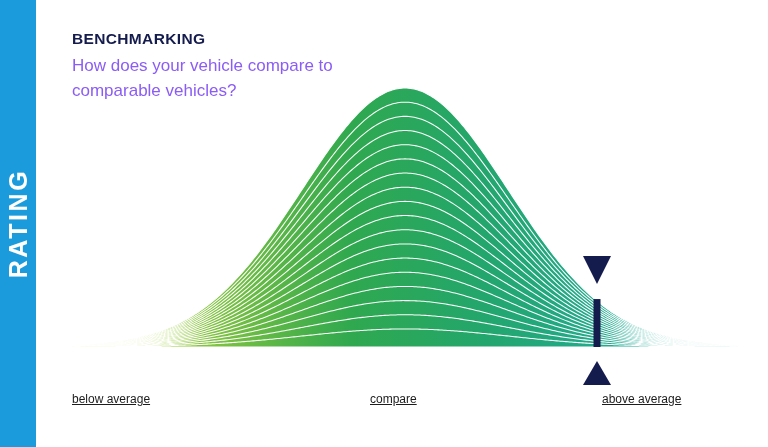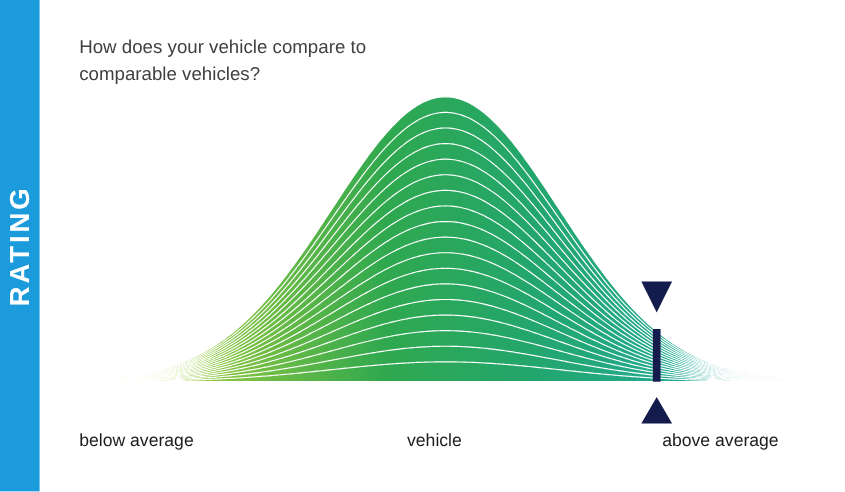--- a/index.html
+++ b/index.html
@@ -70,40 +70,42 @@
   }
   
   #chart-svg {
     position: absolute;
     left: 0;
     top: 0;
   }
   
   .axis-label {
     position: absolute;
-    font-size: 16px;
+    font-size: 12px;
     color: #1c1c1c;
     font-family: "Liberation Sans", sans-serif;
     white-space: nowrap;
+    text-decoration: underline;
   }
   #label-below  { left: 72px;  top: 392px; }
   #label-avg    { left: 370px; top: 392px; }
   #label-above  { left: 602px; top: 392px; }
 </style>
 </head>
 <body>
 
 <div id="stage">
 
   <div id="rail" style="background: rgb(27, 155, 220);">
     <div id="rail-label">RATING</div>
   </div>
 
   <div id="heading">
-    <p id="subhead" style="color: #404040;">How does your vehicle compare to comparable vehicles?</p>
+    <p id="kicker" style="color: rgb(20, 27, 77);">BENCHMARKING</p>
+    <p id="subhead" style="color: #8b5cf6;">How does your vehicle compare to comparable vehicles?</p>
   </div>
 
   <svg id="chart-svg" width="768" height="447">
     <g id="bands">
         <path d="M72.00,345.58 L73.85,345.49 L75.70,345.40 L77.55,345.31 L79.40,345.21 L81.25,345.11 L83.10,345.00 L84.95,344.88 L86.80,344.76 L88.65,344.63 L90.50,344.50 L92.35,344.36 L94.20,344.21 L96.05,344.06 L97.90,343.90 L99.75,343.73 L101.60,343.55 L103.45,343.37 L105.30,343.17 L107.15,342.97 L109.00,342.75 L110.85,342.53 L112.70,342.30 L114.55,342.05 L116.40,341.80 L118.25,341.53 L120.10,341.25 L121.95,340.96 L123.80,340.66 L125.65,340.35 L127.50,340.02 L129.35,339.67 L131.20,339.31 L133.05,338.94 L134.90,338.55 L136.75,338.15 L138.60,337.73 L140.45,337.29 L142.30,336.84 L144.15,336.36 L146.00,335.87 L147.85,335.36 L149.70,334.83 L151.55,334.28 L153.40,333.71 L155.25,333.12 L157.10,332.51 L158.95,331.88 L160.80,331.22 L162.65,330.54 L164.50,329.83 L166.35,329.10 L168.20,328.35 L170.05,327.57 L171.90,326.77 L173.75,325.93 L175.60,325.07 L177.45,324.19 L179.30,323.27 L181.15,322.33 L183.00,321.35 L184.85,320.35 L186.70,319.32 L188.55,318.25 L190.40,317.16 L192.25,316.03 L194.10,314.87 L195.95,313.67 L197.80,312.45 L199.65,311.19 L201.50,309.89 L203.35,308.57 L205.20,307.20 L207.05,305.81 L208.90,304.37 L210.75,302.90 L212.60,301.40 L214.45,299.86 L216.30,298.28 L218.15,296.66 L220.00,295.01 L221.85,293.33 L223.70,291.60 L225.55,289.84 L227.40,288.04 L229.25,286.20 L231.10,284.33 L232.95,282.42 L234.80,280.47 L236.65,278.49 L238.50,276.47 L240.35,274.41 L242.20,272.32 L244.05,270.19 L245.90,268.02 L247.75,265.82 L249.60,263.59 L251.45,261.32 L253.30,259.02 L255.15,256.69 L257.00,254.33 L258.85,251.93 L260.70,249.50 L262.55,247.04 L264.40,244.56 L266.25,242.04 L268.10,239.50 L269.95,236.93 L271.80,234.34 L273.65,231.72 L275.50,229.08 L277.35,226.42 L279.20,223.74 L281.05,221.04 L282.90,218.32 L284.75,215.58 L286.60,212.83 L288.45,210.07 L290.30,207.29 L292.15,204.51 L294.00,201.71 L295.85,198.91 L297.70,196.10 L299.55,193.29 L301.40,190.47 L303.25,187.66 L305.10,184.84 L306.95,182.03 L308.80,179.23 L310.65,176.43 L312.50,173.64 L314.35,170.86 L316.20,168.10 L318.05,165.35 L319.90,162.61 L321.75,159.90 L323.60,157.21 L325.45,154.54 L327.30,151.89 L329.15,149.27 L331.00,146.68 L332.85,144.13 L334.70,141.60 L336.55,139.11 L338.40,136.66 L340.25,134.25 L342.10,131.88 L343.95,129.55 L345.80,127.27 L347.65,125.04 L349.50,122.85 L351.35,120.72 L353.20,118.64 L355.05,116.61 L356.90,114.64 L358.75,112.73 L360.60,110.88 L362.45,109.09 L364.30,107.37 L366.15,105.71 L368.00,104.11 L369.85,102.59 L371.70,101.13 L373.55,99.75 L375.40,98.43 L377.25,97.19 L379.10,96.02 L380.95,94.93 L382.80,93.92 L384.65,92.98 L386.50,92.13 L388.35,91.35 L390.20,90.65 L392.05,90.03 L393.90,89.49 L395.75,89.04 L397.60,88.66 L399.45,88.37 L401.30,88.17 L403.15,88.04 L405.00,88.00 L406.85,88.04 L408.70,88.17 L410.55,88.37 L412.40,88.66 L414.25,89.04 L416.10,89.49 L417.95,90.03 L419.80,90.65 L421.65,91.35 L423.50,92.13 L425.35,92.98 L427.20,93.92 L429.05,94.93 L430.90,96.02 L432.75,97.19 L434.60,98.43 L436.45,99.75 L438.30,101.13 L440.15,102.59 L442.00,104.11 L443.85,105.71 L445.70,107.37 L447.55,109.09 L449.40,110.88 L451.25,112.73 L453.10,114.64 L454.95,116.61 L456.80,118.64 L458.65,120.72 L460.50,122.85 L462.35,125.04 L464.20,127.27 L466.05,129.55 L467.90,131.88 L469.75,134.25 L471.60,136.66 L473.45,139.11 L475.30,141.60 L477.15,144.13 L479.00,146.68 L480.85,149.27 L482.70,151.89 L484.55,154.54 L486.40,157.21 L488.25,159.90 L490.10,162.61 L491.95,165.35 L493.80,168.10 L495.65,170.86 L497.50,173.64 L499.35,176.43 L501.20,179.23 L503.05,182.03 L504.90,184.84 L506.75,187.66 L508.60,190.47 L510.45,193.29 L512.30,196.10 L514.15,198.91 L516.00,201.71 L517.85,204.51 L519.70,207.29 L521.55,210.07 L523.40,212.83 L525.25,215.58 L527.10,218.32 L528.95,221.04 L530.80,223.74 L532.65,226.42 L534.50,229.08 L536.35,231.72 L538.20,234.34 L540.05,236.93 L541.90,239.50 L543.75,242.04 L545.60,244.56 L547.45,247.04 L549.30,249.50 L551.15,251.93 L553.00,254.33 L554.85,256.69 L556.70,259.02 L558.55,261.32 L560.40,263.59 L562.25,265.82 L564.10,268.02 L565.95,270.19 L567.80,272.32 L569.65,274.41 L571.50,276.47 L573.35,278.49 L575.20,280.47 L577.05,282.42 L578.90,284.33 L580.75,286.20 L582.60,288.04 L584.45,289.84 L586.30,291.60 L588.15,293.33 L590.00,295.01 L591.85,296.66 L593.70,298.28 L595.55,299.86 L597.40,301.40 L599.25,302.90 L601.10,304.37 L602.95,305.81 L604.80,307.20 L606.65,308.57 L608.50,309.89 L610.35,311.19 L612.20,312.45 L614.05,313.67 L615.90,314.87 L617.75,316.03 L619.60,317.16 L621.45,318.25 L623.30,319.32 L625.15,320.35 L627.00,321.35 L628.85,322.33 L630.70,323.27 L632.55,324.19 L634.40,325.07 L636.25,325.93 L638.10,326.77 L639.95,327.57 L641.80,328.35 L643.65,329.10 L645.50,329.83 L647.35,330.54 L649.20,331.22 L651.05,331.88 L652.90,332.51 L654.75,333.12 L656.60,333.71 L658.45,334.28 L660.30,334.83 L662.15,335.36 L664.00,335.87 L665.85,336.36 L667.70,336.84 L669.55,337.29 L671.40,337.73 L673.25,338.15 L675.10,338.55 L676.95,338.94 L678.80,339.31 L680.65,339.67 L682.50,340.02 L684.35,340.35 L686.20,340.66 L688.05,340.96 L689.90,341.25 L691.75,341.53 L693.60,341.80 L695.45,342.05 L697.30,342.30 L699.15,342.53 L701.00,342.75 L702.85,342.97 L704.70,343.17 L706.55,343.37 L708.40,343.55 L710.25,343.73 L712.10,343.90 L713.95,344.06 L715.80,344.21 L717.65,344.36 L719.50,344.50 L721.35,344.63 L723.20,344.76 L725.05,344.88 L726.90,345.00 L728.75,345.11 L730.60,345.21 L732.45,345.31 L734.30,345.40 L736.15,345.49 L738.00,345.58 L738,347 L72,347 Z" fill="url(#sweep)" stroke="#ffffff" stroke-width="1.05"></path>
         <path d="M72.00,345.65 L73.85,345.57 L75.70,345.49 L77.55,345.40 L79.40,345.31 L81.25,345.21 L83.10,345.11 L84.95,345.00 L86.80,344.88 L88.65,344.76 L90.50,344.64 L92.35,344.51 L94.20,344.37 L96.05,344.22 L97.90,344.07 L99.75,343.91 L101.60,343.74 L103.45,343.57 L105.30,343.38 L107.15,343.19 L109.00,342.99 L110.85,342.78 L112.70,342.56 L114.55,342.32 L116.40,342.08 L118.25,341.83 L120.10,341.57 L121.95,341.29 L123.80,341.01 L125.65,340.71 L127.50,340.40 L129.35,340.07 L131.20,339.73 L133.05,339.38 L134.90,339.02 L136.75,338.63 L138.60,338.24 L140.45,337.82 L142.30,337.39 L144.15,336.95 L146.00,336.48 L147.85,336.00 L149.70,335.50 L151.55,334.98 L153.40,334.44 L155.25,333.88 L157.10,333.30 L158.95,332.70 L160.80,332.08 L162.65,331.44 L164.50,330.77 L166.35,330.08 L168.20,329.37 L170.05,328.63 L171.90,327.87 L173.75,327.09 L175.60,326.27 L177.45,325.43 L179.30,324.57 L181.15,323.68 L183.00,322.76 L184.85,321.81 L186.70,320.83 L188.55,319.82 L190.40,318.79 L192.25,317.72 L194.10,316.63 L195.95,315.50 L197.80,314.34 L199.65,313.15 L201.50,311.93 L203.35,310.67 L205.20,309.38 L207.05,308.06 L208.90,306.70 L210.75,305.32 L212.60,303.89 L214.45,302.44 L216.30,300.94 L218.15,299.42 L220.00,297.86 L221.85,296.26 L223.70,294.63 L225.55,292.97 L227.40,291.26 L229.25,289.53 L231.10,287.76 L232.95,285.95 L234.80,284.11 L236.65,282.24 L238.50,280.33 L240.35,278.38 L242.20,276.40 L244.05,274.39 L245.90,272.35 L247.75,270.27 L249.60,268.16 L251.45,266.01 L253.30,263.84 L255.15,261.63 L257.00,259.40 L258.85,257.13 L260.70,254.84 L262.55,252.51 L264.40,250.16 L266.25,247.79 L268.10,245.38 L269.95,242.96 L271.80,240.51 L273.65,238.03 L275.50,235.54 L277.35,233.02 L279.20,230.49 L281.05,227.93 L282.90,225.36 L284.75,222.78 L286.60,220.18 L288.45,217.56 L290.30,214.94 L292.15,212.30 L294.00,209.66 L295.85,207.01 L297.70,204.36 L299.55,201.70 L301.40,199.04 L303.25,196.38 L305.10,193.72 L306.95,191.06 L308.80,188.41 L310.65,185.76 L312.50,183.13 L314.35,180.50 L316.20,177.89 L318.05,175.29 L319.90,172.70 L321.75,170.14 L323.60,167.59 L325.45,165.07 L327.30,162.57 L329.15,160.09 L331.00,157.65 L332.85,155.23 L334.70,152.84 L336.55,150.49 L338.40,148.17 L340.25,145.89 L342.10,143.65 L343.95,141.45 L345.80,139.30 L347.65,137.18 L349.50,135.12 L351.35,133.10 L353.20,131.13 L355.05,129.22 L356.90,127.36 L358.75,125.55 L360.60,123.80 L362.45,122.11 L364.30,120.48 L366.15,118.91 L368.00,117.40 L369.85,115.96 L371.70,114.59 L373.55,113.28 L375.40,112.03 L377.25,110.86 L379.10,109.76 L380.95,108.73 L382.80,107.77 L384.65,106.88 L386.50,106.07 L388.35,105.34 L390.20,104.68 L392.05,104.09 L393.90,103.58 L395.75,103.15 L397.60,102.80 L399.45,102.53 L401.30,102.33 L403.15,102.21 L405.00,102.17 L406.85,102.21 L408.70,102.33 L410.55,102.53 L412.40,102.80 L414.25,103.15 L416.10,103.58 L417.95,104.09 L419.80,104.68 L421.65,105.34 L423.50,106.07 L425.35,106.88 L427.20,107.77 L429.05,108.73 L430.90,109.76 L432.75,110.86 L434.60,112.03 L436.45,113.28 L438.30,114.59 L440.15,115.96 L442.00,117.40 L443.85,118.91 L445.70,120.48 L447.55,122.11 L449.40,123.80 L451.25,125.55 L453.10,127.36 L454.95,129.22 L456.80,131.13 L458.65,133.10 L460.50,135.12 L462.35,137.18 L464.20,139.30 L466.05,141.45 L467.90,143.65 L469.75,145.89 L471.60,148.17 L473.45,150.49 L475.30,152.84 L477.15,155.23 L479.00,157.65 L480.85,160.09 L482.70,162.57 L484.55,165.07 L486.40,167.59 L488.25,170.14 L490.10,172.70 L491.95,175.29 L493.80,177.89 L495.65,180.50 L497.50,183.13 L499.35,185.76 L501.20,188.41 L503.05,191.06 L504.90,193.72 L506.75,196.38 L508.60,199.04 L510.45,201.70 L512.30,204.36 L514.15,207.01 L516.00,209.66 L517.85,212.30 L519.70,214.94 L521.55,217.56 L523.40,220.18 L525.25,222.78 L527.10,225.36 L528.95,227.93 L530.80,230.49 L532.65,233.02 L534.50,235.54 L536.35,238.03 L538.20,240.51 L540.05,242.96 L541.90,245.38 L543.75,247.79 L545.60,250.16 L547.45,252.51 L549.30,254.84 L551.15,257.13 L553.00,259.40 L554.85,261.63 L556.70,263.84 L558.55,266.01 L560.40,268.16 L562.25,270.27 L564.10,272.35 L565.95,274.39 L567.80,276.40 L569.65,278.38 L571.50,280.33 L573.35,282.24 L575.20,284.11 L577.05,285.95 L578.90,287.76 L580.75,289.53 L582.60,291.26 L584.45,292.97 L586.30,294.63 L588.15,296.26 L590.00,297.86 L591.85,299.42 L593.70,300.94 L595.55,302.44 L597.40,303.89 L599.25,305.32 L601.10,306.70 L602.95,308.06 L604.80,309.38 L606.65,310.67 L608.50,311.93 L610.35,313.15 L612.20,314.34 L614.05,315.50 L615.90,316.63 L617.75,317.72 L619.60,318.79 L621.45,319.82 L623.30,320.83 L625.15,321.81 L627.00,322.76 L628.85,323.68 L630.70,324.57 L632.55,325.43 L634.40,326.27 L636.25,327.09 L638.10,327.87 L639.95,328.63 L641.80,329.37 L643.65,330.08 L645.50,330.77 L647.35,331.44 L649.20,332.08 L651.05,332.70 L652.90,333.30 L654.75,333.88 L656.60,334.44 L658.45,334.98 L660.30,335.50 L662.15,336.00 L664.00,336.48 L665.85,336.95 L667.70,337.39 L669.55,337.82 L671.40,338.24 L673.25,338.63 L675.10,339.02 L676.95,339.38 L678.80,339.73 L680.65,340.07 L682.50,340.40 L684.35,340.71 L686.20,341.01 L688.05,341.29 L689.90,341.57 L691.75,341.83 L693.60,342.08 L695.45,342.32 L697.30,342.56 L699.15,342.78 L701.00,342.99 L702.85,343.19 L704.70,343.38 L706.55,343.57 L708.40,343.74 L710.25,343.91 L712.10,344.07 L713.95,344.22 L715.80,344.37 L717.65,344.51 L719.50,344.64 L721.35,344.76 L723.20,344.88 L725.05,345.00 L726.90,345.11 L728.75,345.21 L730.60,345.31 L732.45,345.40 L734.30,345.49 L736.15,345.57 L738.00,345.65 L738,347 L72,347 Z" fill="url(#sweep)" stroke="#ffffff" stroke-width="1.05"></path>
         <path d="M72.00,345.73 L73.85,345.66 L75.70,345.58 L77.55,345.49 L79.40,345.41 L81.25,345.31 L83.10,345.22 L84.95,345.11 L86.80,345.01 L88.65,344.89 L90.50,344.77 L92.35,344.65 L94.20,344.52 L96.05,344.38 L97.90,344.24 L99.75,344.09 L101.60,343.93 L103.45,343.76 L105.30,343.59 L107.15,343.41 L109.00,343.22 L110.85,343.02 L112.70,342.81 L114.55,342.60 L116.40,342.37 L118.25,342.13 L120.10,341.88 L121.95,341.62 L123.80,341.35 L125.65,341.07 L127.50,340.78 L129.35,340.47 L131.20,340.16 L133.05,339.82 L134.90,339.48 L136.75,339.12 L138.60,338.74 L140.45,338.35 L142.30,337.95 L144.15,337.53 L146.00,337.09 L147.85,336.64 L149.70,336.17 L151.55,335.68 L153.40,335.17 L155.25,334.64 L157.10,334.10 L158.95,333.53 L160.80,332.95 L162.65,332.34 L164.50,331.71 L166.35,331.06 L168.20,330.39 L170.05,329.70 L171.90,328.98 L173.75,328.24 L175.60,327.47 L177.45,326.68 L179.30,325.87 L181.15,325.03 L183.00,324.16 L184.85,323.27 L186.70,322.35 L188.55,321.40 L190.40,320.42 L192.25,319.42 L194.10,318.38 L195.95,317.32 L197.80,316.23 L199.65,315.11 L201.50,313.96 L203.35,312.77 L205.20,311.56 L207.05,310.31 L208.90,309.04 L210.75,307.73 L212.60,306.39 L214.45,305.02 L216.30,303.61 L218.15,302.17 L220.00,300.70 L221.85,299.20 L223.70,297.66 L225.55,296.09 L227.40,294.49 L229.25,292.86 L231.10,291.19 L232.95,289.49 L234.80,287.75 L236.65,285.98 L238.50,284.19 L240.35,282.35 L242.20,280.49 L244.05,278.59 L245.90,276.67 L247.75,274.71 L249.60,272.72 L251.45,270.70 L253.30,268.65 L255.15,266.57 L257.00,264.47 L258.85,262.33 L260.70,260.17 L262.55,257.98 L264.40,255.77 L266.25,253.53 L268.10,251.27 L269.95,248.98 L271.80,246.67 L273.65,244.34 L275.50,241.99 L277.35,239.62 L279.20,237.23 L281.05,234.83 L282.90,232.40 L284.75,229.97 L286.60,227.52 L288.45,225.06 L290.30,222.58 L292.15,220.10 L294.00,217.61 L295.85,215.12 L297.70,212.61 L299.55,210.11 L301.40,207.60 L303.25,205.10 L305.10,202.59 L306.95,200.09 L308.80,197.59 L310.65,195.10 L312.50,192.61 L314.35,190.14 L316.20,187.68 L318.05,185.23 L319.90,182.79 L321.75,180.38 L323.60,177.98 L325.45,175.60 L327.30,173.24 L329.15,170.91 L331.00,168.61 L332.85,166.33 L334.70,164.08 L336.55,161.87 L338.40,159.68 L340.25,157.54 L342.10,155.42 L343.95,153.35 L345.80,151.32 L347.65,149.33 L349.50,147.38 L351.35,145.48 L353.20,143.63 L355.05,141.83 L356.90,140.07 L358.75,138.37 L360.60,136.72 L362.45,135.13 L364.30,133.59 L366.15,132.12 L368.00,130.70 L369.85,129.34 L371.70,128.04 L373.55,126.81 L375.40,125.64 L377.25,124.53 L379.10,123.49 L380.95,122.52 L382.80,121.62 L384.65,120.78 L386.50,120.02 L388.35,119.33 L390.20,118.70 L392.05,118.15 L393.90,117.68 L395.75,117.27 L397.60,116.94 L399.45,116.68 L401.30,116.49 L403.15,116.38 L405.00,116.35 L406.85,116.38 L408.70,116.49 L410.55,116.68 L412.40,116.94 L414.25,117.27 L416.10,117.68 L417.95,118.15 L419.80,118.70 L421.65,119.33 L423.50,120.02 L425.35,120.78 L427.20,121.62 L429.05,122.52 L430.90,123.49 L432.75,124.53 L434.60,125.64 L436.45,126.81 L438.30,128.04 L440.15,129.34 L442.00,130.70 L443.85,132.12 L445.70,133.59 L447.55,135.13 L449.40,136.72 L451.25,138.37 L453.10,140.07 L454.95,141.83 L456.80,143.63 L458.65,145.48 L460.50,147.38 L462.35,149.33 L464.20,151.32 L466.05,153.35 L467.90,155.42 L469.75,157.54 L471.60,159.68 L473.45,161.87 L475.30,164.08 L477.15,166.33 L479.00,168.61 L480.85,170.91 L482.70,173.24 L484.55,175.60 L486.40,177.98 L488.25,180.38 L490.10,182.79 L491.95,185.23 L493.80,187.68 L495.65,190.14 L497.50,192.61 L499.35,195.10 L501.20,197.59 L503.05,200.09 L504.90,202.59 L506.75,205.10 L508.60,207.60 L510.45,210.11 L512.30,212.61 L514.15,215.12 L516.00,217.61 L517.85,220.10 L519.70,222.58 L521.55,225.06 L523.40,227.52 L525.25,229.97 L527.10,232.40 L528.95,234.83 L530.80,237.23 L532.65,239.62 L534.50,241.99 L536.35,244.34 L538.20,246.67 L540.05,248.98 L541.90,251.27 L543.75,253.53 L545.60,255.77 L547.45,257.98 L549.30,260.17 L551.15,262.33 L553.00,264.47 L554.85,266.57 L556.70,268.65 L558.55,270.70 L560.40,272.72 L562.25,274.71 L564.10,276.67 L565.95,278.59 L567.80,280.49 L569.65,282.35 L571.50,284.19 L573.35,285.98 L575.20,287.75 L577.05,289.49 L578.90,291.19 L580.75,292.86 L582.60,294.49 L584.45,296.09 L586.30,297.66 L588.15,299.20 L590.00,300.70 L591.85,302.17 L593.70,303.61 L595.55,305.02 L597.40,306.39 L599.25,307.73 L601.10,309.04 L602.95,310.31 L604.80,311.56 L606.65,312.77 L608.50,313.96 L610.35,315.11 L612.20,316.23 L614.05,317.32 L615.90,318.38 L617.75,319.42 L619.60,320.42 L621.45,321.40 L623.30,322.35 L625.15,323.27 L627.00,324.16 L628.85,325.03 L630.70,325.87 L632.55,326.68 L634.40,327.47 L636.25,328.24 L638.10,328.98 L639.95,329.70 L641.80,330.39 L643.65,331.06 L645.50,331.71 L647.35,332.34 L649.20,332.95 L651.05,333.53 L652.90,334.10 L654.75,334.64 L656.60,335.17 L658.45,335.68 L660.30,336.17 L662.15,336.64 L664.00,337.09 L665.85,337.53 L667.70,337.95 L669.55,338.35 L671.40,338.74 L673.25,339.12 L675.10,339.48 L676.95,339.82 L678.80,340.16 L680.65,340.47 L682.50,340.78 L684.35,341.07 L686.20,341.35 L688.05,341.62 L689.90,341.88 L691.75,342.13 L693.60,342.37 L695.45,342.60 L697.30,342.81 L699.15,343.02 L701.00,343.22 L702.85,343.41 L704.70,343.59 L706.55,343.76 L708.40,343.93 L710.25,344.09 L712.10,344.24 L713.95,344.38 L715.80,344.52 L717.65,344.65 L719.50,344.77 L721.35,344.89 L723.20,345.01 L725.05,345.11 L726.90,345.22 L728.75,345.31 L730.60,345.41 L732.45,345.49 L734.30,345.58 L736.15,345.66 L738.00,345.73 L738,347 L72,347 Z" fill="url(#sweep)" stroke="#ffffff" stroke-width="1.05"></path>
         <path d="M72.00,345.81 L73.85,345.74 L75.70,345.66 L77.55,345.59 L79.40,345.50 L81.25,345.42 L83.10,345.33 L84.95,345.23 L86.80,345.13 L88.65,345.02 L90.50,344.91 L92.35,344.79 L94.20,344.67 L96.05,344.54 L97.90,344.41 L99.75,344.27 L101.60,344.12 L103.45,343.96 L105.30,343.80 L107.15,343.63 L109.00,343.45 L110.85,343.26 L112.70,343.07 L114.55,342.87 L116.40,342.65 L118.25,342.43 L120.10,342.20 L121.95,341.96 L123.80,341.70 L125.65,341.44 L127.50,341.16 L129.35,340.87 L131.20,340.58 L133.05,340.26 L134.90,339.94 L136.75,339.60 L138.60,339.25 L140.45,338.88 L142.30,338.50 L144.15,338.11 L146.00,337.70 L147.85,337.27 L149.70,336.83 L151.55,336.37 L153.40,335.90 L155.25,335.40 L157.10,334.89 L158.95,334.36 L160.80,333.81 L162.65,333.24 L164.50,332.65 L166.35,332.04 L168.20,331.41 L170.05,330.76 L171.90,330.09 L173.75,329.39 L175.60,328.67 L177.45,327.93 L179.30,327.17 L181.15,326.38 L183.00,325.56 L184.85,324.72 L186.70,323.86 L188.55,322.97 L190.40,322.05 L192.25,321.11 L194.10,320.14 L195.95,319.15 L197.80,318.12 L199.65,317.07 L201.50,315.99 L203.35,314.88 L205.20,313.74 L207.05,312.57 L208.90,311.37 L210.75,310.14 L212.60,308.88 L214.45,307.60 L216.30,306.28 L218.15,304.93 L220.00,303.55 L221.85,302.14 L223.70,300.69 L225.55,299.22 L227.40,297.72 L229.25,296.18 L231.10,294.62 L232.95,293.02 L234.80,291.39 L236.65,289.73 L238.50,288.05 L240.35,286.33 L242.20,284.58 L244.05,282.80 L245.90,280.99 L247.75,279.15 L249.60,277.28 L251.45,275.39 L253.30,273.47 L255.15,271.52 L257.00,269.54 L258.85,267.54 L260.70,265.51 L262.55,263.45 L264.40,261.38 L266.25,259.27 L268.10,257.15 L269.95,255.00 L271.80,252.84 L273.65,250.65 L275.50,248.44 L277.35,246.22 L279.20,243.98 L281.05,241.72 L282.90,239.45 L284.75,237.16 L286.60,234.86 L288.45,232.55 L290.30,230.23 L292.15,227.90 L294.00,225.56 L295.85,223.22 L297.70,220.87 L299.55,218.52 L301.40,216.17 L303.25,213.82 L305.10,211.46 L306.95,209.11 L308.80,206.77 L310.65,204.43 L312.50,202.10 L314.35,199.78 L316.20,197.47 L318.05,195.17 L319.90,192.88 L321.75,190.62 L323.60,188.36 L325.45,186.13 L327.30,183.92 L329.15,181.73 L331.00,179.57 L332.85,177.43 L334.70,175.32 L336.55,173.24 L338.40,171.19 L340.25,169.18 L342.10,167.20 L343.95,165.25 L345.80,163.34 L347.65,161.48 L349.50,159.65 L351.35,157.87 L353.20,156.13 L355.05,154.43 L356.90,152.79 L358.75,151.19 L360.60,149.64 L362.45,148.15 L364.30,146.71 L366.15,145.32 L368.00,143.99 L369.85,142.71 L371.70,141.49 L373.55,140.34 L375.40,139.24 L377.25,138.20 L379.10,137.23 L380.95,136.32 L382.80,135.47 L384.65,134.68 L386.50,133.97 L388.35,133.32 L390.20,132.73 L392.05,132.22 L393.90,131.77 L395.75,131.39 L397.60,131.07 L399.45,130.83 L401.30,130.66 L403.15,130.55 L405.00,130.52 L406.85,130.55 L408.70,130.66 L410.55,130.83 L412.40,131.07 L414.25,131.39 L416.10,131.77 L417.95,132.22 L419.80,132.73 L421.65,133.32 L423.50,133.97 L425.35,134.68 L427.20,135.47 L429.05,136.32 L430.90,137.23 L432.75,138.20 L434.60,139.24 L436.45,140.34 L438.30,141.49 L440.15,142.71 L442.00,143.99 L443.85,145.32 L445.70,146.71 L447.55,148.15 L449.40,149.64 L451.25,151.19 L453.10,152.79 L454.95,154.43 L456.80,156.13 L458.65,157.87 L460.50,159.65 L462.35,161.48 L464.20,163.34 L466.05,165.25 L467.90,167.20 L469.75,169.18 L471.60,171.19 L473.45,173.24 L475.30,175.32 L477.15,177.43 L479.00,179.57 L480.85,181.73 L482.70,183.92 L484.55,186.13 L486.40,188.36 L488.25,190.62 L490.10,192.88 L491.95,195.17 L493.80,197.47 L495.65,199.78 L497.50,202.10 L499.35,204.43 L501.20,206.77 L503.05,209.11 L504.90,211.46 L506.75,213.82 L508.60,216.17 L510.45,218.52 L512.30,220.87 L514.15,223.22 L516.00,225.56 L517.85,227.90 L519.70,230.23 L521.55,232.55 L523.40,234.86 L525.25,237.16 L527.10,239.45 L528.95,241.72 L530.80,243.98 L532.65,246.22 L534.50,248.44 L536.35,250.65 L538.20,252.84 L540.05,255.00 L541.90,257.15 L543.75,259.27 L545.60,261.38 L547.45,263.45 L549.30,265.51 L551.15,267.54 L553.00,269.54 L554.85,271.52 L556.70,273.47 L558.55,275.39 L560.40,277.28 L562.25,279.15 L564.10,280.99 L565.95,282.80 L567.80,284.58 L569.65,286.33 L571.50,288.05 L573.35,289.73 L575.20,291.39 L577.05,293.02 L578.90,294.62 L580.75,296.18 L582.60,297.72 L584.45,299.22 L586.30,300.69 L588.15,302.14 L590.00,303.55 L591.85,304.93 L593.70,306.28 L595.55,307.60 L597.40,308.88 L599.25,310.14 L601.10,311.37 L602.95,312.57 L604.80,313.74 L606.65,314.88 L608.50,315.99 L610.35,317.07 L612.20,318.12 L614.05,319.15 L615.90,320.14 L617.75,321.11 L619.60,322.05 L621.45,322.97 L623.30,323.86 L625.15,324.72 L627.00,325.56 L628.85,326.38 L630.70,327.17 L632.55,327.93 L634.40,328.67 L636.25,329.39 L638.10,330.09 L639.95,330.76 L641.80,331.41 L643.65,332.04 L645.50,332.65 L647.35,333.24 L649.20,333.81 L651.05,334.36 L652.90,334.89 L654.75,335.40 L656.60,335.90 L658.45,336.37 L660.30,336.83 L662.15,337.27 L664.00,337.70 L665.85,338.11 L667.70,338.50 L669.55,338.88 L671.40,339.25 L673.25,339.60 L675.10,339.94 L676.95,340.26 L678.80,340.58 L680.65,340.87 L682.50,341.16 L684.35,341.44 L686.20,341.70 L688.05,341.96 L689.90,342.20 L691.75,342.43 L693.60,342.65 L695.45,342.87 L697.30,343.07 L699.15,343.26 L701.00,343.45 L702.85,343.63 L704.70,343.80 L706.55,343.96 L708.40,344.12 L710.25,344.27 L712.10,344.41 L713.95,344.54 L715.80,344.67 L717.65,344.79 L719.50,344.91 L721.35,345.02 L723.20,345.13 L725.05,345.23 L726.90,345.33 L728.75,345.42 L730.60,345.50 L732.45,345.59 L734.30,345.66 L736.15,345.74 L738.00,345.81 L738,347 L72,347 Z" fill="url(#sweep)" stroke="#ffffff" stroke-width="1.05"></path>
         <path d="M72.00,345.89 L73.85,345.82 L75.70,345.75 L77.55,345.68 L79.40,345.60 L81.25,345.52 L83.10,345.43 L84.95,345.35 L86.80,345.25 L88.65,345.15 L90.50,345.05 L92.35,344.94 L94.20,344.82 L96.05,344.70 L97.90,344.58 L99.75,344.45 L101.60,344.31 L103.45,344.16 L105.30,344.01 L107.15,343.85 L109.00,343.68 L110.85,343.51 L112.70,343.33 L114.55,343.14 L116.40,342.94 L118.25,342.73 L120.10,342.51 L121.95,342.29 L123.80,342.05 L125.65,341.80 L127.50,341.54 L129.35,341.28 L131.20,341.00 L133.05,340.71 L134.90,340.40 L136.75,340.09 L138.60,339.76 L140.45,339.42 L142.30,339.06 L144.15,338.69 L146.00,338.31 L147.85,337.91 L149.70,337.50 L151.55,337.07 L153.40,336.62 L155.25,336.16 L157.10,335.68 L158.95,335.19 L160.80,334.67 L162.65,334.14 L164.50,333.59 L166.35,333.02 L168.20,332.43 L170.05,331.82 L171.90,331.19 L173.75,330.54 L175.60,329.87 L177.45,329.18 L179.30,328.46 L181.15,327.73 L183.00,326.97 L184.85,326.18 L186.70,325.38 L188.55,324.54 L190.40,323.69 L192.25,322.81 L194.10,321.90 L195.95,320.97 L197.80,320.01 L199.65,319.03 L201.50,318.02 L203.35,316.98 L205.20,315.91 L207.05,314.82 L208.90,313.70 L210.75,312.56 L212.60,311.38 L214.45,310.18 L216.30,308.94 L218.15,307.68 L220.00,306.39 L221.85,305.07 L223.70,303.73 L225.55,302.35 L227.40,300.94 L229.25,299.51 L231.10,298.05 L232.95,296.55 L234.80,295.03 L236.65,293.48 L238.50,291.90 L240.35,290.30 L242.20,288.66 L244.05,287.00 L245.90,285.31 L247.75,283.59 L249.60,281.85 L251.45,280.08 L253.30,278.28 L255.15,276.46 L257.00,274.61 L258.85,272.74 L260.70,270.84 L262.55,268.92 L264.40,266.98 L266.25,265.02 L268.10,263.03 L269.95,261.03 L271.80,259.00 L273.65,256.96 L275.50,254.89 L277.35,252.82 L279.20,250.72 L281.05,248.61 L282.90,246.49 L284.75,244.35 L286.60,242.20 L288.45,240.04 L290.30,237.87 L292.15,235.70 L294.00,233.51 L295.85,231.32 L297.70,229.13 L299.55,226.93 L301.40,224.73 L303.25,222.54 L305.10,220.34 L306.95,218.14 L308.80,215.95 L310.65,213.77 L312.50,211.59 L314.35,209.42 L316.20,207.26 L318.05,205.11 L319.90,202.97 L321.75,200.85 L323.60,198.75 L325.45,196.66 L327.30,194.60 L329.15,192.55 L331.00,190.53 L332.85,188.53 L334.70,186.56 L336.55,184.62 L338.40,182.70 L340.25,180.82 L342.10,178.97 L343.95,177.15 L345.80,175.37 L347.65,173.62 L349.50,171.92 L351.35,170.25 L353.20,168.62 L355.05,167.04 L356.90,165.50 L358.75,164.01 L360.60,162.57 L362.45,161.17 L364.30,159.82 L366.15,158.52 L368.00,157.28 L369.85,156.09 L371.70,154.95 L373.55,153.87 L375.40,152.84 L377.25,151.87 L379.10,150.96 L380.95,150.11 L382.80,149.32 L384.65,148.59 L386.50,147.92 L388.35,147.31 L390.20,146.76 L392.05,146.28 L393.90,145.86 L395.75,145.50 L397.60,145.21 L399.45,144.98 L401.30,144.82 L403.15,144.72 L405.00,144.69 L406.85,144.72 L408.70,144.82 L410.55,144.98 L412.40,145.21 L414.25,145.50 L416.10,145.86 L417.95,146.28 L419.80,146.76 L421.65,147.31 L423.50,147.92 L425.35,148.59 L427.20,149.32 L429.05,150.11 L430.90,150.96 L432.75,151.87 L434.60,152.84 L436.45,153.87 L438.30,154.95 L440.15,156.09 L442.00,157.28 L443.85,158.52 L445.70,159.82 L447.55,161.17 L449.40,162.57 L451.25,164.01 L453.10,165.50 L454.95,167.04 L456.80,168.62 L458.65,170.25 L460.50,171.92 L462.35,173.62 L464.20,175.37 L466.05,177.15 L467.90,178.97 L469.75,180.82 L471.60,182.70 L473.45,184.62 L475.30,186.56 L477.15,188.53 L479.00,190.53 L480.85,192.55 L482.70,194.60 L484.55,196.66 L486.40,198.75 L488.25,200.85 L490.10,202.97 L491.95,205.11 L493.80,207.26 L495.65,209.42 L497.50,211.59 L499.35,213.77 L501.20,215.95 L503.05,218.14 L504.90,220.34 L506.75,222.54 L508.60,224.73 L510.45,226.93 L512.30,229.13 L514.15,231.32 L516.00,233.51 L517.85,235.70 L519.70,237.87 L521.55,240.04 L523.40,242.20 L525.25,244.35 L527.10,246.49 L528.95,248.61 L530.80,250.72 L532.65,252.82 L534.50,254.89 L536.35,256.96 L538.20,259.00 L540.05,261.03 L541.90,263.03 L543.75,265.02 L545.60,266.98 L547.45,268.92 L549.30,270.84 L551.15,272.74 L553.00,274.61 L554.85,276.46 L556.70,278.28 L558.55,280.08 L560.40,281.85 L562.25,283.59 L564.10,285.31 L565.95,287.00 L567.80,288.66 L569.65,290.30 L571.50,291.90 L573.35,293.48 L575.20,295.03 L577.05,296.55 L578.90,298.05 L580.75,299.51 L582.60,300.94 L584.45,302.35 L586.30,303.73 L588.15,305.07 L590.00,306.39 L591.85,307.68 L593.70,308.94 L595.55,310.18 L597.40,311.38 L599.25,312.56 L601.10,313.70 L602.95,314.82 L604.80,315.91 L606.65,316.98 L608.50,318.02 L610.35,319.03 L612.20,320.01 L614.05,320.97 L615.90,321.90 L617.75,322.81 L619.60,323.69 L621.45,324.54 L623.30,325.38 L625.15,326.18 L627.00,326.97 L628.85,327.73 L630.70,328.46 L632.55,329.18 L634.40,329.87 L636.25,330.54 L638.10,331.19 L639.95,331.82 L641.80,332.43 L643.65,333.02 L645.50,333.59 L647.35,334.14 L649.20,334.67 L651.05,335.19 L652.90,335.68 L654.75,336.16 L656.60,336.62 L658.45,337.07 L660.30,337.50 L662.15,337.91 L664.00,338.31 L665.85,338.69 L667.70,339.06 L669.55,339.42 L671.40,339.76 L673.25,340.09 L675.10,340.40 L676.95,340.71 L678.80,341.00 L680.65,341.28 L682.50,341.54 L684.35,341.80 L686.20,342.05 L688.05,342.29 L689.90,342.51 L691.75,342.73 L693.60,342.94 L695.45,343.14 L697.30,343.33 L699.15,343.51 L701.00,343.68 L702.85,343.85 L704.70,344.01 L706.55,344.16 L708.40,344.31 L710.25,344.45 L712.10,344.58 L713.95,344.70 L715.80,344.82 L717.65,344.94 L719.50,345.05 L721.35,345.15 L723.20,345.25 L725.05,345.35 L726.90,345.43 L728.75,345.52 L730.60,345.60 L732.45,345.68 L734.30,345.75 L736.15,345.82 L738.00,345.89 L738,347 L72,347 Z" fill="url(#sweep)" stroke="#ffffff" stroke-width="1.05"></path>
         <path d="M72.00,345.97 L73.85,345.90 L75.70,345.84 L77.55,345.77 L79.40,345.70 L81.25,345.62 L83.10,345.54 L84.95,345.46 L86.80,345.37 L88.65,345.28 L90.50,345.18 L92.35,345.08 L94.20,344.98 L96.05,344.86 L97.90,344.75 L99.75,344.62 L101.60,344.50 L103.45,344.36 L105.30,344.22 L107.15,344.07 L109.00,343.92 L110.85,343.75 L112.70,343.58 L114.55,343.41 L116.40,343.22 L118.25,343.03 L120.10,342.83 L121.95,342.62 L123.80,342.40 L125.65,342.17 L127.50,341.93 L129.35,341.68 L131.20,341.42 L133.05,341.15 L134.90,340.86 L136.75,340.57 L138.60,340.27 L140.45,339.95 L142.30,339.62 L144.15,339.27 L146.00,338.92 L147.85,338.55 L149.70,338.16 L151.55,337.76 L153.40,337.35 L155.25,336.92 L157.10,336.48 L158.95,336.01 L160.80,335.54 L162.65,335.04 L164.50,334.53 L166.35,334.00 L168.20,333.45 L170.05,332.89 L171.90,332.30 L173.75,331.70 L175.60,331.07 L177.45,330.43 L179.30,329.76 L181.15,329.08 L183.00,328.37 L184.85,327.64 L186.70,326.89 L188.55,326.12 L190.40,325.32 L192.25,324.50 L194.10,323.66 L195.95,322.79 L197.80,321.90 L199.65,320.99 L201.50,320.05 L203.35,319.08 L205.20,318.09 L207.05,317.08 L208.90,316.04 L210.75,314.97 L212.60,313.88 L214.45,312.76 L216.30,311.61 L218.15,310.44 L220.00,309.24 L221.85,308.01 L223.70,306.76 L225.55,305.48 L227.40,304.17 L229.25,302.84 L231.10,301.48 L232.95,300.09 L234.80,298.67 L236.65,297.23 L238.50,295.76 L240.35,294.27 L242.20,292.75 L244.05,291.20 L245.90,289.63 L247.75,288.04 L249.60,286.41 L251.45,284.77 L253.30,283.10 L255.15,281.40 L257.00,279.68 L258.85,277.94 L260.70,276.18 L262.55,274.39 L264.40,272.59 L266.25,270.76 L268.10,268.91 L269.95,267.05 L271.80,265.17 L273.65,263.27 L275.50,261.35 L277.35,259.41 L279.20,257.47 L281.05,255.50 L282.90,253.53 L284.75,251.54 L286.60,249.54 L288.45,247.54 L290.30,245.52 L292.15,243.49 L294.00,241.46 L295.85,239.43 L297.70,237.39 L299.55,235.34 L301.40,233.30 L303.25,231.25 L305.10,229.21 L306.95,227.17 L308.80,225.13 L310.65,223.10 L312.50,221.07 L314.35,219.06 L316.20,217.05 L318.05,215.05 L319.90,213.06 L321.75,211.09 L323.60,209.14 L325.45,207.20 L327.30,205.27 L329.15,203.37 L331.00,201.49 L332.85,199.64 L334.70,197.80 L336.55,195.99 L338.40,194.21 L340.25,192.46 L342.10,190.74 L343.95,189.05 L345.80,187.39 L347.65,185.77 L349.50,184.18 L351.35,182.63 L353.20,181.12 L355.05,179.65 L356.90,178.22 L358.75,176.83 L360.60,175.49 L362.45,174.19 L364.30,172.93 L366.15,171.73 L368.00,170.57 L369.85,169.46 L371.70,168.40 L373.55,167.40 L375.40,166.44 L377.25,165.54 L379.10,164.69 L380.95,163.90 L382.80,163.17 L384.65,162.49 L386.50,161.86 L388.35,161.30 L390.20,160.79 L392.05,160.34 L393.90,159.95 L395.75,159.62 L397.60,159.35 L399.45,159.14 L401.30,158.99 L403.15,158.90 L405.00,158.87 L406.85,158.90 L408.70,158.99 L410.55,159.14 L412.40,159.35 L414.25,159.62 L416.10,159.95 L417.95,160.34 L419.80,160.79 L421.65,161.30 L423.50,161.86 L425.35,162.49 L427.20,163.17 L429.05,163.90 L430.90,164.69 L432.75,165.54 L434.60,166.44 L436.45,167.40 L438.30,168.40 L440.15,169.46 L442.00,170.57 L443.85,171.73 L445.70,172.93 L447.55,174.19 L449.40,175.49 L451.25,176.83 L453.10,178.22 L454.95,179.65 L456.80,181.12 L458.65,182.63 L460.50,184.18 L462.35,185.77 L464.20,187.39 L466.05,189.05 L467.90,190.74 L469.75,192.46 L471.60,194.21 L473.45,195.99 L475.30,197.80 L477.15,199.64 L479.00,201.49 L480.85,203.37 L482.70,205.27 L484.55,207.20 L486.40,209.14 L488.25,211.09 L490.10,213.06 L491.95,215.05 L493.80,217.05 L495.65,219.06 L497.50,221.07 L499.35,223.10 L501.20,225.13 L503.05,227.17 L504.90,229.21 L506.75,231.25 L508.60,233.30 L510.45,235.34 L512.30,237.39 L514.15,239.43 L516.00,241.46 L517.85,243.49 L519.70,245.52 L521.55,247.54 L523.40,249.54 L525.25,251.54 L527.10,253.53 L528.95,255.50 L530.80,257.47 L532.65,259.41 L534.50,261.35 L536.35,263.27 L538.20,265.17 L540.05,267.05 L541.90,268.91 L543.75,270.76 L545.60,272.59 L547.45,274.39 L549.30,276.18 L551.15,277.94 L553.00,279.68 L554.85,281.40 L556.70,283.10 L558.55,284.77 L560.40,286.41 L562.25,288.04 L564.10,289.63 L565.95,291.20 L567.80,292.75 L569.65,294.27 L571.50,295.76 L573.35,297.23 L575.20,298.67 L577.05,300.09 L578.90,301.48 L580.75,302.84 L582.60,304.17 L584.45,305.48 L586.30,306.76 L588.15,308.01 L590.00,309.24 L591.85,310.44 L593.70,311.61 L595.55,312.76 L597.40,313.88 L599.25,314.97 L601.10,316.04 L602.95,317.08 L604.80,318.09 L606.65,319.08 L608.50,320.05 L610.35,320.99 L612.20,321.90 L614.05,322.79 L615.90,323.66 L617.75,324.50 L619.60,325.32 L621.45,326.12 L623.30,326.89 L625.15,327.64 L627.00,328.37 L628.85,329.08 L630.70,329.76 L632.55,330.43 L634.40,331.07 L636.25,331.70 L638.10,332.30 L639.95,332.89 L641.80,333.45 L643.65,334.00 L645.50,334.53 L647.35,335.04 L649.20,335.54 L651.05,336.01 L652.90,336.48 L654.75,336.92 L656.60,337.35 L658.45,337.76 L660.30,338.16 L662.15,338.55 L664.00,338.92 L665.85,339.27 L667.70,339.62 L669.55,339.95 L671.40,340.27 L673.25,340.57 L675.10,340.86 L676.95,341.15 L678.80,341.42 L680.65,341.68 L682.50,341.93 L684.35,342.17 L686.20,342.40 L688.05,342.62 L689.90,342.83 L691.75,343.03 L693.60,343.22 L695.45,343.41 L697.30,343.58 L699.15,343.75 L701.00,343.92 L702.85,344.07 L704.70,344.22 L706.55,344.36 L708.40,344.50 L710.25,344.62 L712.10,344.75 L713.95,344.86 L715.80,344.98 L717.65,345.08 L719.50,345.18 L721.35,345.28 L723.20,345.37 L725.05,345.46 L726.90,345.54 L728.75,345.62 L730.60,345.70 L732.45,345.77 L734.30,345.84 L736.15,345.90 L738.00,345.97 L738,347 L72,347 Z" fill="url(#sweep)" stroke="#ffffff" stroke-width="1.05"></path>
@@ -131,16 +133,16 @@
           <stop offset="0.18" stop-color="#8cc63e"></stop>
           <stop offset="0.42" stop-color="#2fa84f"></stop>
           <stop offset="0.62" stop-color="#23a66d"></stop>
           <stop offset="0.85" stop-color="#22ab97"></stop>
           <stop offset="1" stop-color="#22ab97"></stop>
         </linearGradient>
       </defs>
     </svg>
 
   <div class="axis-label" id="label-below">below average</div>
-  <div class="axis-label" id="label-avg">vehicle</div>
+  <div class="axis-label" id="label-avg">compare</div>
   <div class="axis-label" id="label-above">above average</div>
 
 </div>
 
 </body></html>

